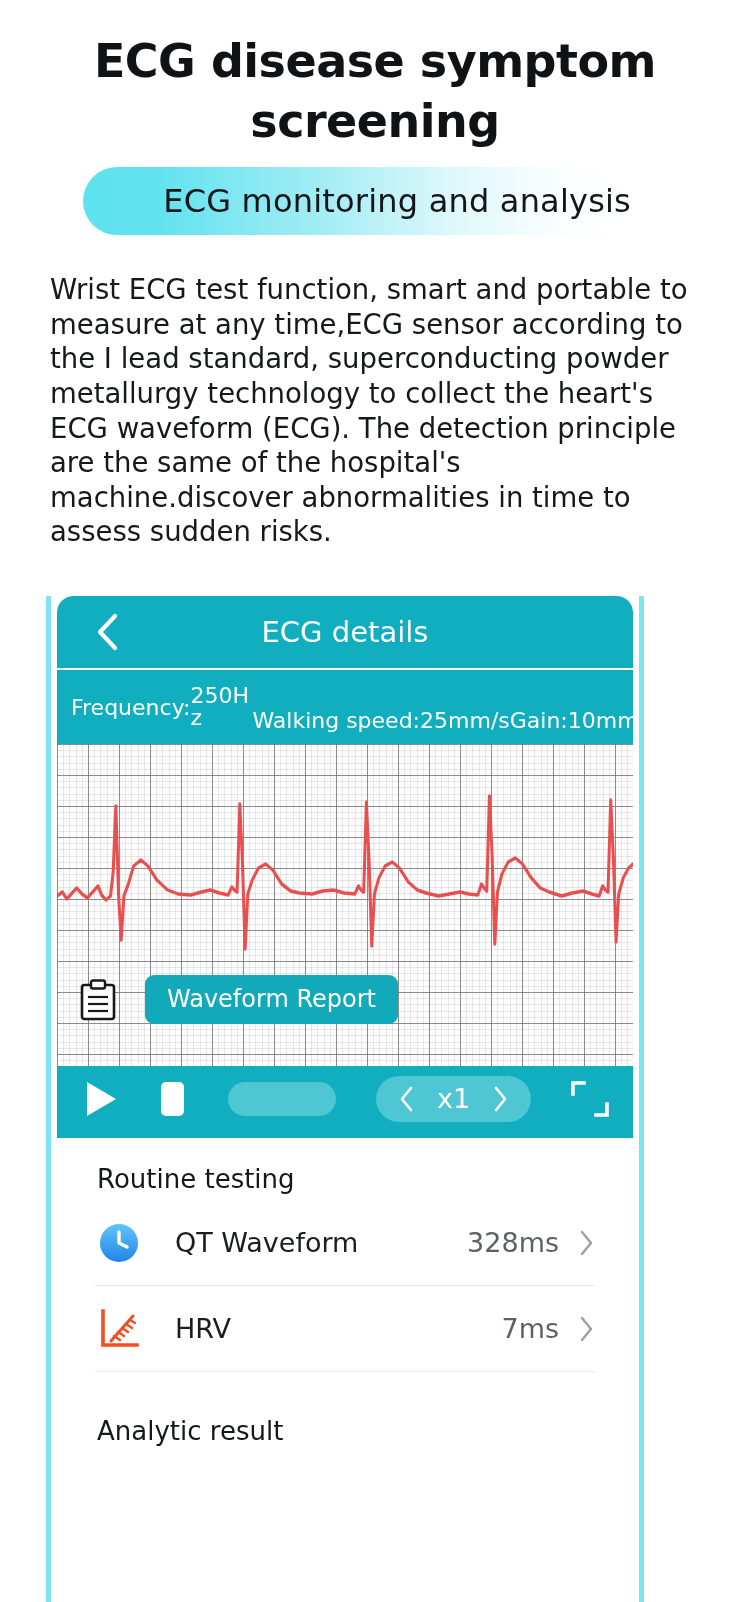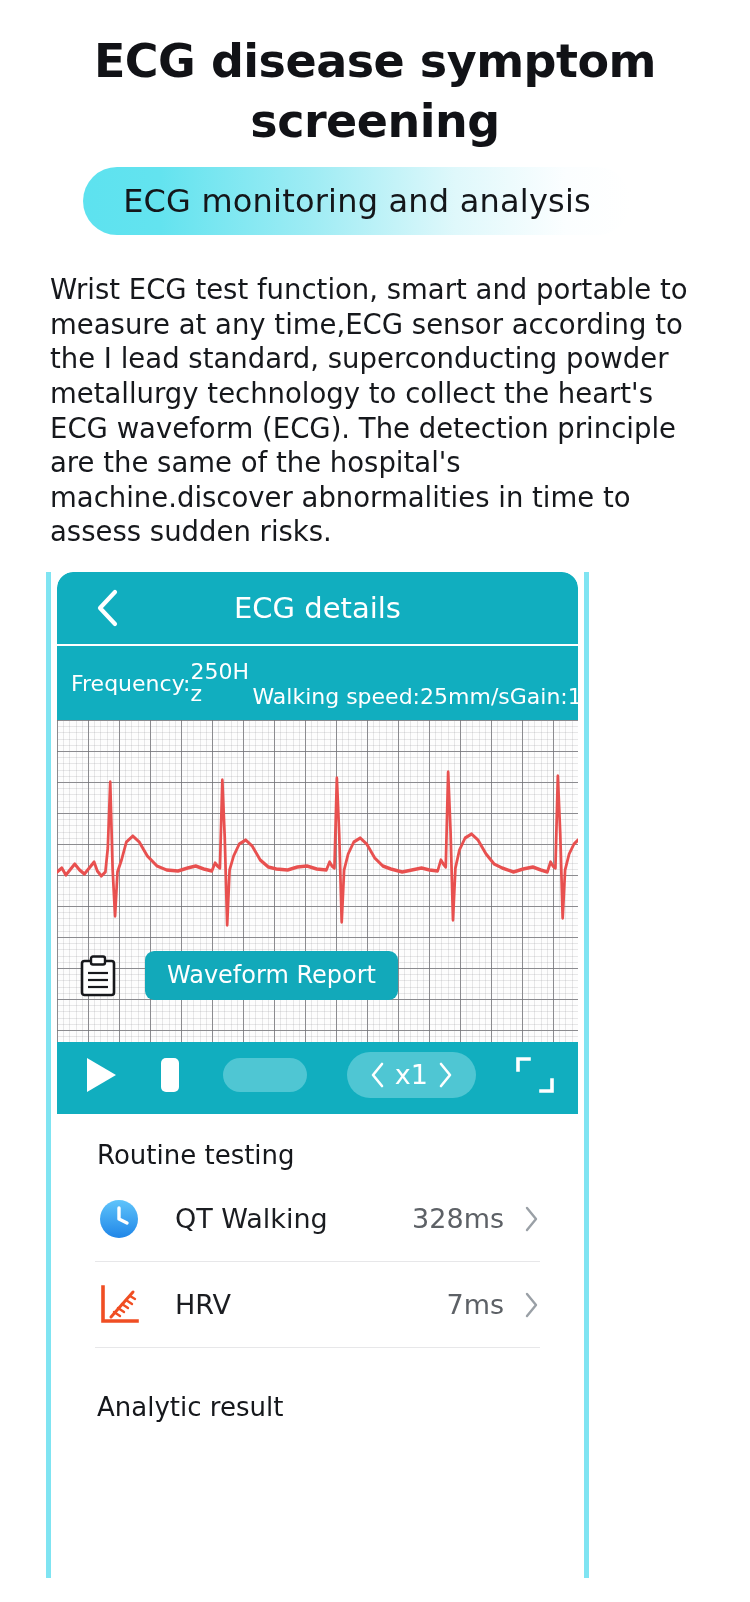--- a/index.html
+++ b/index.html
@@ -22,42 +22,42 @@
     line-height: 1.30;
     color: #111216;
     letter-spacing: -0.5px;
   }
   .hero-pill {
     position: absolute;
     top: 167px; left: 83px;
     width: 548px; height: 68px;
     border-radius: 34px;
     background: linear-gradient(to right, #5de2ef 0%, #63e3ef 14%, #9fecf4 42%, #dff8fb 68%, #fbfeff 88%, #ffffff 100%);
-    display: flex; align-items: center; justify-content: center;
+    display: flex; align-items: center; justify-content: flex-end;
   }
   .hero-pill-text {
     font-size: 32px;
     color: #14161a;
     font-weight: 400;
     letter-spacing: 0.2px;
   }
   .hero-body {
     position: absolute;
     top: 272px; left: 50px; width: 650px;
     font-size: 27.5px;
     line-height: 1.26;
     color: #16181c;
     font-weight: 400;
   }
 
   
   .phone {
     position: absolute;
-    left: 46px; top: 572px;
-    width: 543px; height: 1006px;
+    left: 46px; top: 596px;
+    width: 598px; height: 1006px;
     border-left: 5px solid #7fe4f2;
     border-right: 5px solid #7fe4f2;
     background: #ffffff;
     overflow: hidden;
   }
   .phone-inner {
     position: absolute;
     left: 6px; right: 6px; top: 0; bottom: 0;
     background: #fff;
     border-top-left-radius: 16px;
@@ -278,21 +278,21 @@
               <defs>
                 <linearGradient id="clkg" x1="0" y1="0" x2="0" y2="1">
                   <stop offset="0%" stop-color="#5fc4fb"></stop>
                   <stop offset="100%" stop-color="#2086e8"></stop>
                 </linearGradient>
               </defs>
               <circle cx="22" cy="22" r="19" fill="url(#clkg)"></circle>
               <path d="M22 11 L22 22 L30 26" fill="none" stroke="#ffffff" stroke-width="3.4" stroke-linecap="round" stroke-linejoin="round"></path>
             </svg>
           </span>
-          <span class="row-label">QT Walking</span>
+          <span class="row-label">QT Waveform</span>
           <span class="row-value">328ms</span>
           <span class="row-chev">
             <svg width="16" height="28" viewBox="0 0 16 28">
               <path d="M4 3 L13 14 L4 25" fill="none" stroke="#9aa0a6" stroke-width="2.4" stroke-linecap="round" stroke-linejoin="round"></path>
             </svg>
           </span>
         </div>
 
         <div class="row">
           <span class="row-icon">

